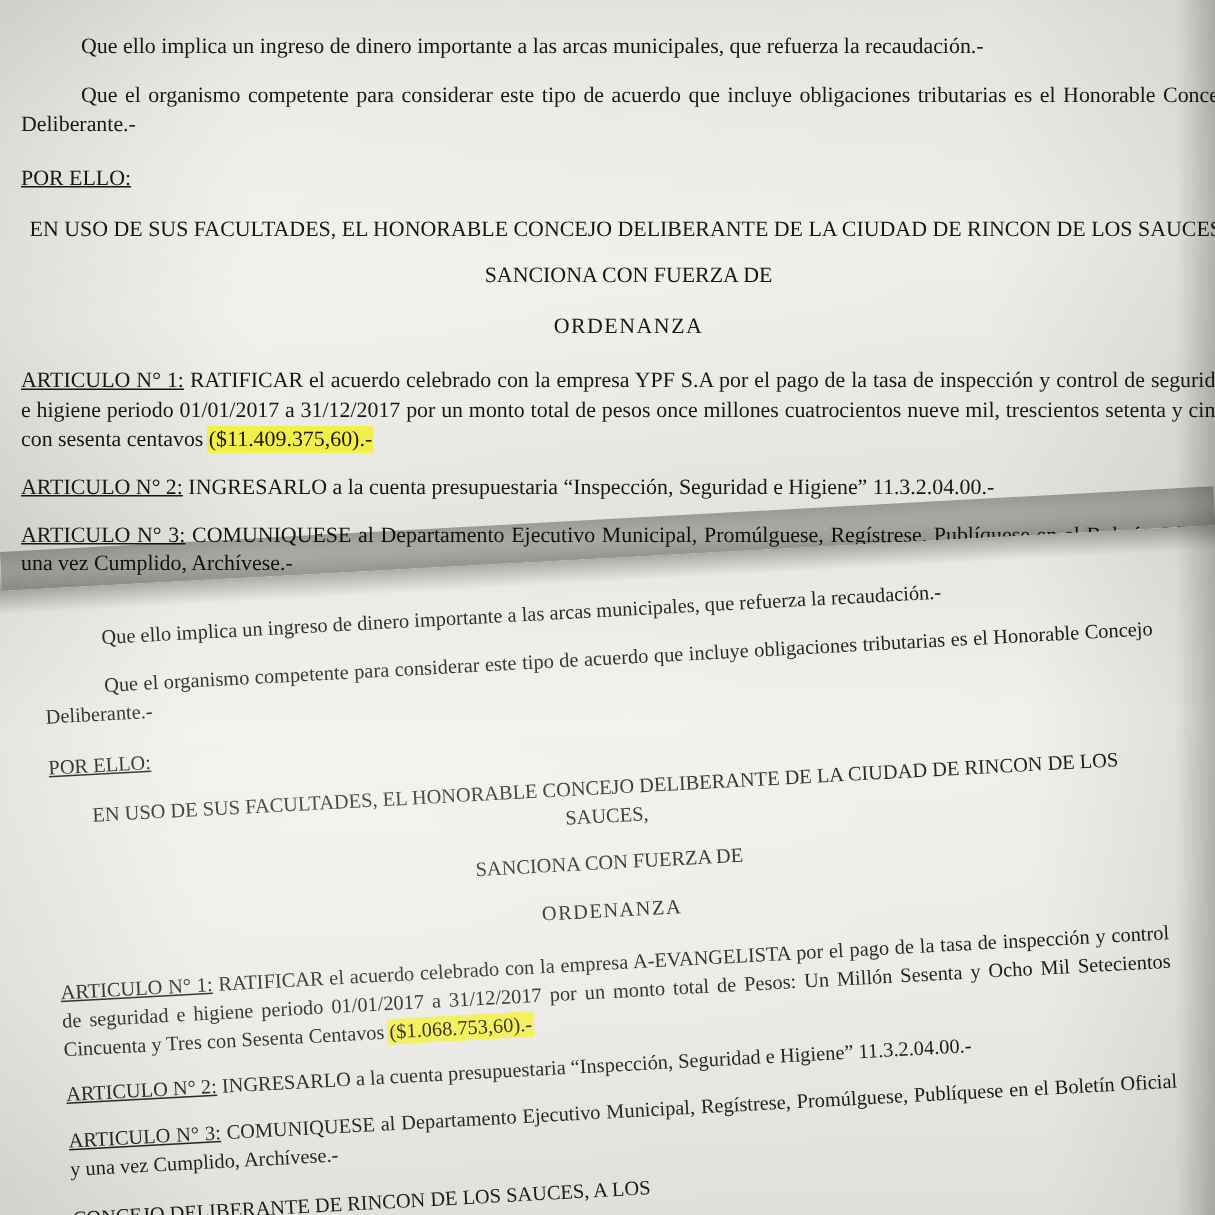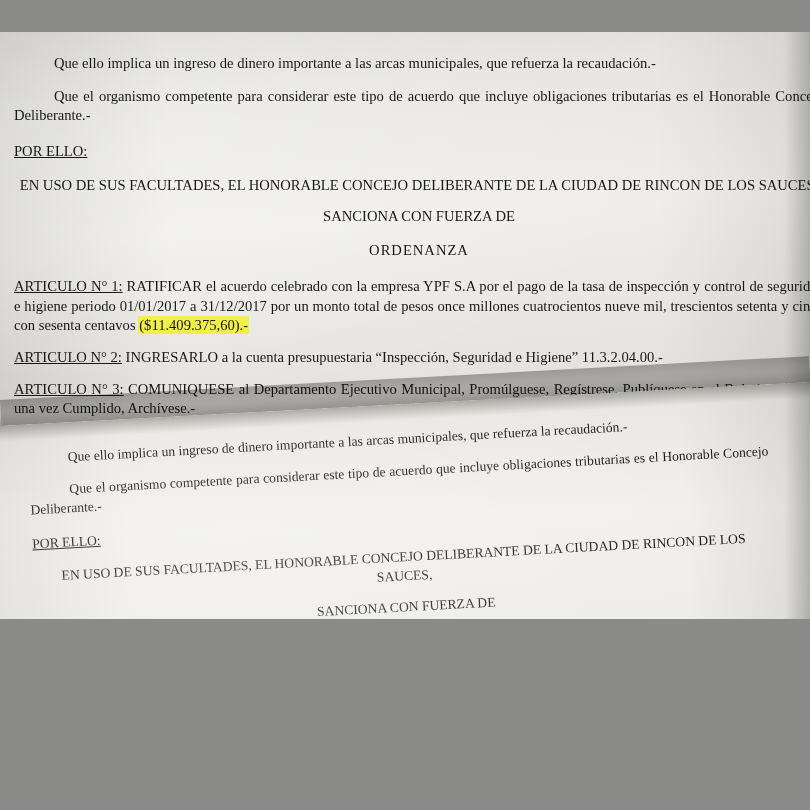--- a/index.html
+++ b/index.html
@@ -3,25 +3,24 @@
 <meta charset="utf-8">
 <style>
   html, body {
     margin: 0;
     padding: 0;
     background: #8a8a88;
   }
   .page {
     position: relative;
     width: 810px;
-    height: 587px;
+    height: 810px;
     overflow: hidden;
     background: #4d7c0f;
     font-family: "Liberation Serif", serif;
-    margin-top: 32px;
   }
 
   
   .sheet-back {
     position: absolute;
     left: -14px;
     top: -22px;
     width: 838px;
     height: 470px;
     background: linear-gradient(176deg, #d9d8d4 0%, #e6e5e1 18%, #efeeea 45%, #e3e2de 78%, #d2d1cc 100%);

